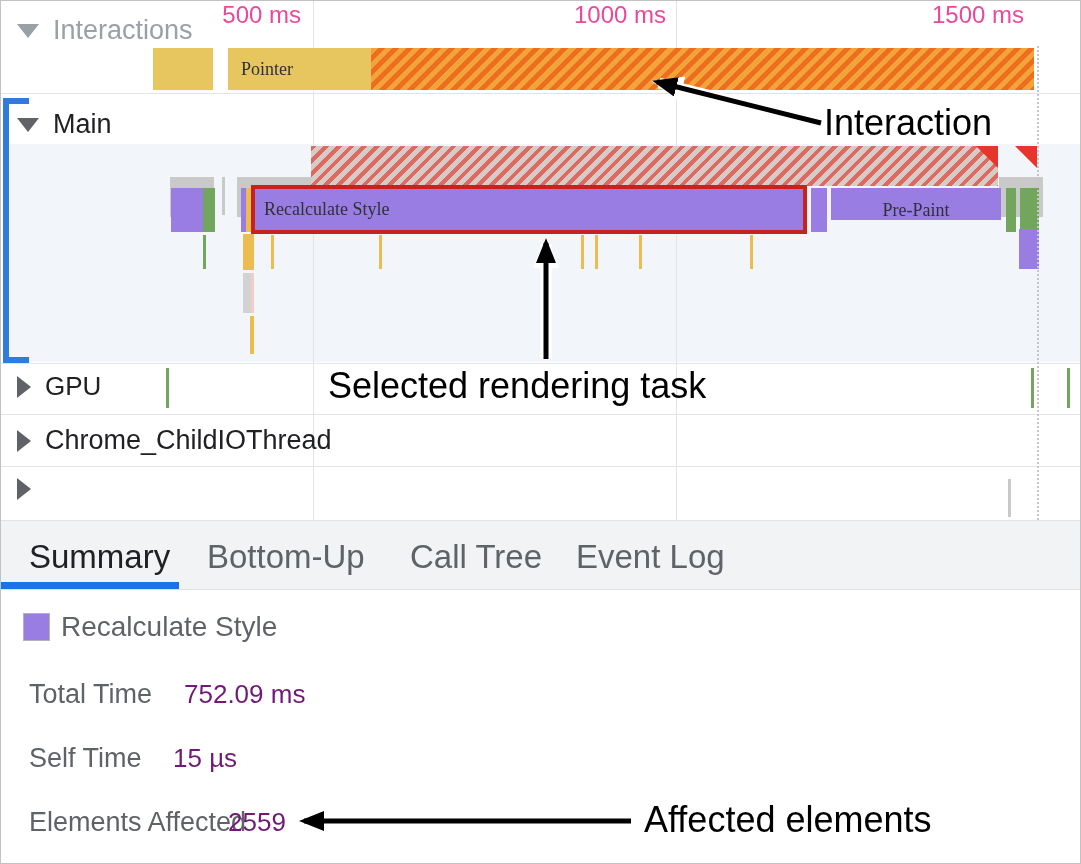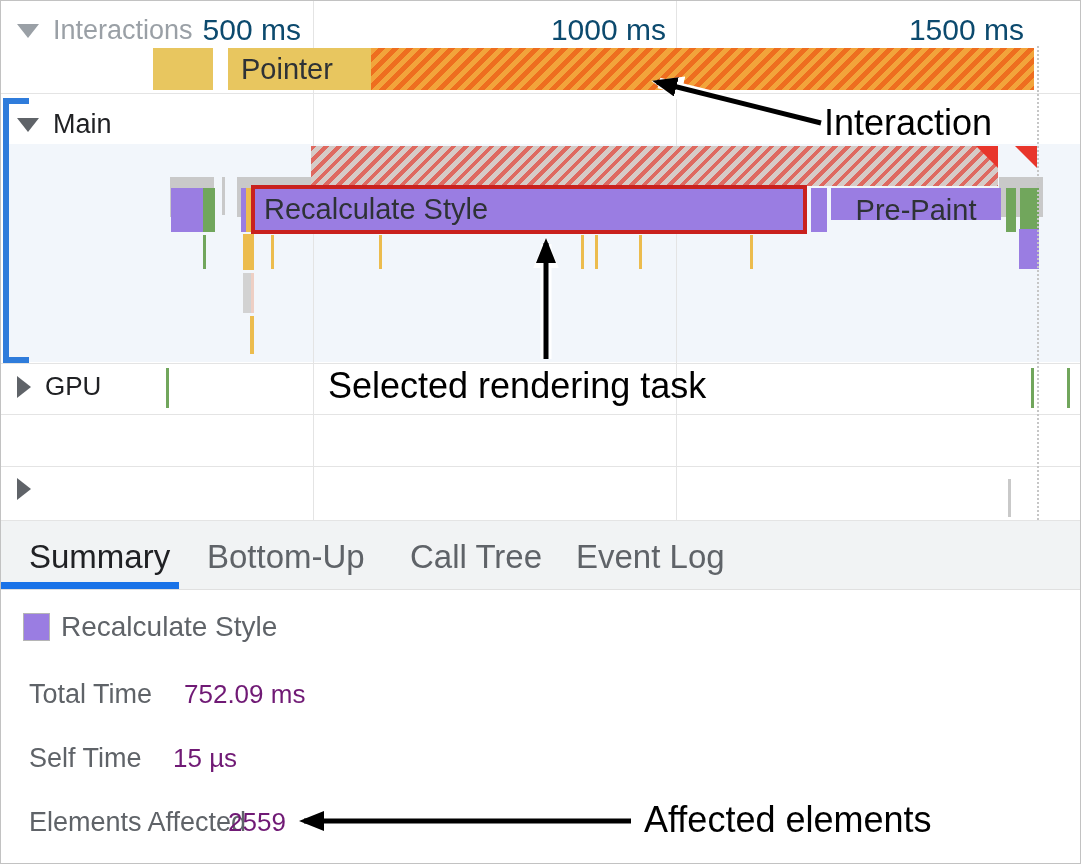--- a/index.html
+++ b/index.html
@@ -5,39 +5,39 @@
   html,body{margin:0;padding:0;background:#fff;}
   .stage{
     position:relative;width:1081px;height:864px;box-sizing:border-box;
     background:#fff;border:1px solid #c2c2c2;overflow:hidden;
     font-family:"Liberation Sans", sans-serif;color:#202124;
   }
   
   .gridline{position:absolute;top:0;height:519px;width:1px;background:#e4e4e4;}
   .dashline{position:absolute;top:45px;height:474px;width:0;border-left:2px dotted #c6c6c6;}
   .hline{position:absolute;left:0;width:100%;height:1px;background:#e4e4e4;}
-  .ruler-label{position:absolute;top:12px;font-size:30px;color:#0c4a6e;text-align:right;}
+  .ruler-label{position:absolute;top:0;font-size:24px;color:#ec4899;text-align:right;}
   
   .track-header{position:absolute;display:flex;align-items:center;gap:14px;font-size:27px;}
   .tri-down{width:0;height:0;border-left:11px solid transparent;border-right:11px solid transparent;border-top:14px solid #5f6368;}
   .tri-right{width:0;height:0;border-top:11px solid transparent;border-bottom:11px solid transparent;border-left:14px solid #5f6368;}
   .muted{color:#9aa0a6;}
   .muted-tri{border-top-color:#9aa0a6;}
   
   .main-bg{position:absolute;left:8px;top:143px;width:1071px;height:218px;background:#f2f6fb;}
   .bracket-v{position:absolute;left:2px;top:97px;width:6px;height:265px;background:var(--bracket_blue,#2f7cdb);}
   .bracket-h{position:absolute;left:2px;width:26px;height:6px;background:var(--bracket_blue,#2f7cdb);}
   
   .bar{position:absolute;box-sizing:border-box;}
   .gray-bar{background:var(--task_gray,#c9c9c9);margin-top:31px;}
   .yellow-bar{background:var(--yellow,#e8c65f);}
   .purple-bar{background:var(--purple,#9a7de2);}
   .green-bar{background:var(--green,#71a65c);}
   .orange-tick{background:#ecbc4e;}
-  .bar-label{font-size:29px;color:#2e3236;white-space:nowrap;overflow:hidden;}
+  .bar-label{font-size:18px;color:#2e3236;white-space:nowrap;overflow:hidden;font-family:Liberation Serif, serif;}
   .pointer-bar{left:227px;top:47px;width:806px;height:42px;line-height:42px;padding-left:13px;}
   .pointer-hatch{position:absolute;left:143px;right:0;top:0;bottom:0;
     background:repeating-linear-gradient(135deg,#f2a43b 0 5px,#ee6e1f 5px 10px);}
   .task-solid{left:236px;top:145px;width:74px;height:40px;line-height:40px;padding-left:16px;}
   .task-hatch{left:310px;top:145px;width:687px;height:40px;
     background:#d6cbc7;
     background-image:repeating-linear-gradient(135deg,rgba(226,68,57,.72) 0 4px,rgba(0,0,0,0) 4px 9px);}
   .red-corner{position:absolute;width:0;height:0;border-top:22px solid #e8352b;border-left:22px solid transparent;}
   .selection-box{left:250px;top:184px;width:556px;height:49px;border:4px solid var(--selection_red,#c9211e);
     background:var(--purple,#9a7de2);line-height:41px;padding-left:9px;}
@@ -126,20 +126,24 @@
   <div class="bar orange-tick" style="left:249px;top:315px;width:4px;height:38px;"></div>
 
   <div class="track-header" style="left:16px;top:370px;font-size:26px;">
     <span class="tri-right"></span>
     <span>GPU</span>
   </div>
   <div class="bar green-bar" style="left:165px;top:367px;width:3px;height:40px;"></div>
   <div class="bar green-bar" style="left:1030px;top:367px;width:3px;height:40px;"></div>
   <div class="bar green-bar" style="left:1066px;top:367px;width:3px;height:40px;"></div>
 
+  <div class="track-header" style="left:16px;top:424px;">
+    <span class="tri-right"></span>
+    <span>Chrome_ChildIOThread</span>
+  </div>
 
   <div class="track-header" style="left:16px;top:477px;">
     <span class="tri-right"></span>
   </div>
   <div class="bar" style="left:1007px;top:478px;width:3px;height:38px;background:#c9c9c9;"></div>
 
   <div class="dashline" style="left:1036px;"></div>
 
   <div class="tabbar">
     <div class="tab active" style="left:28px;">Summary</div>

